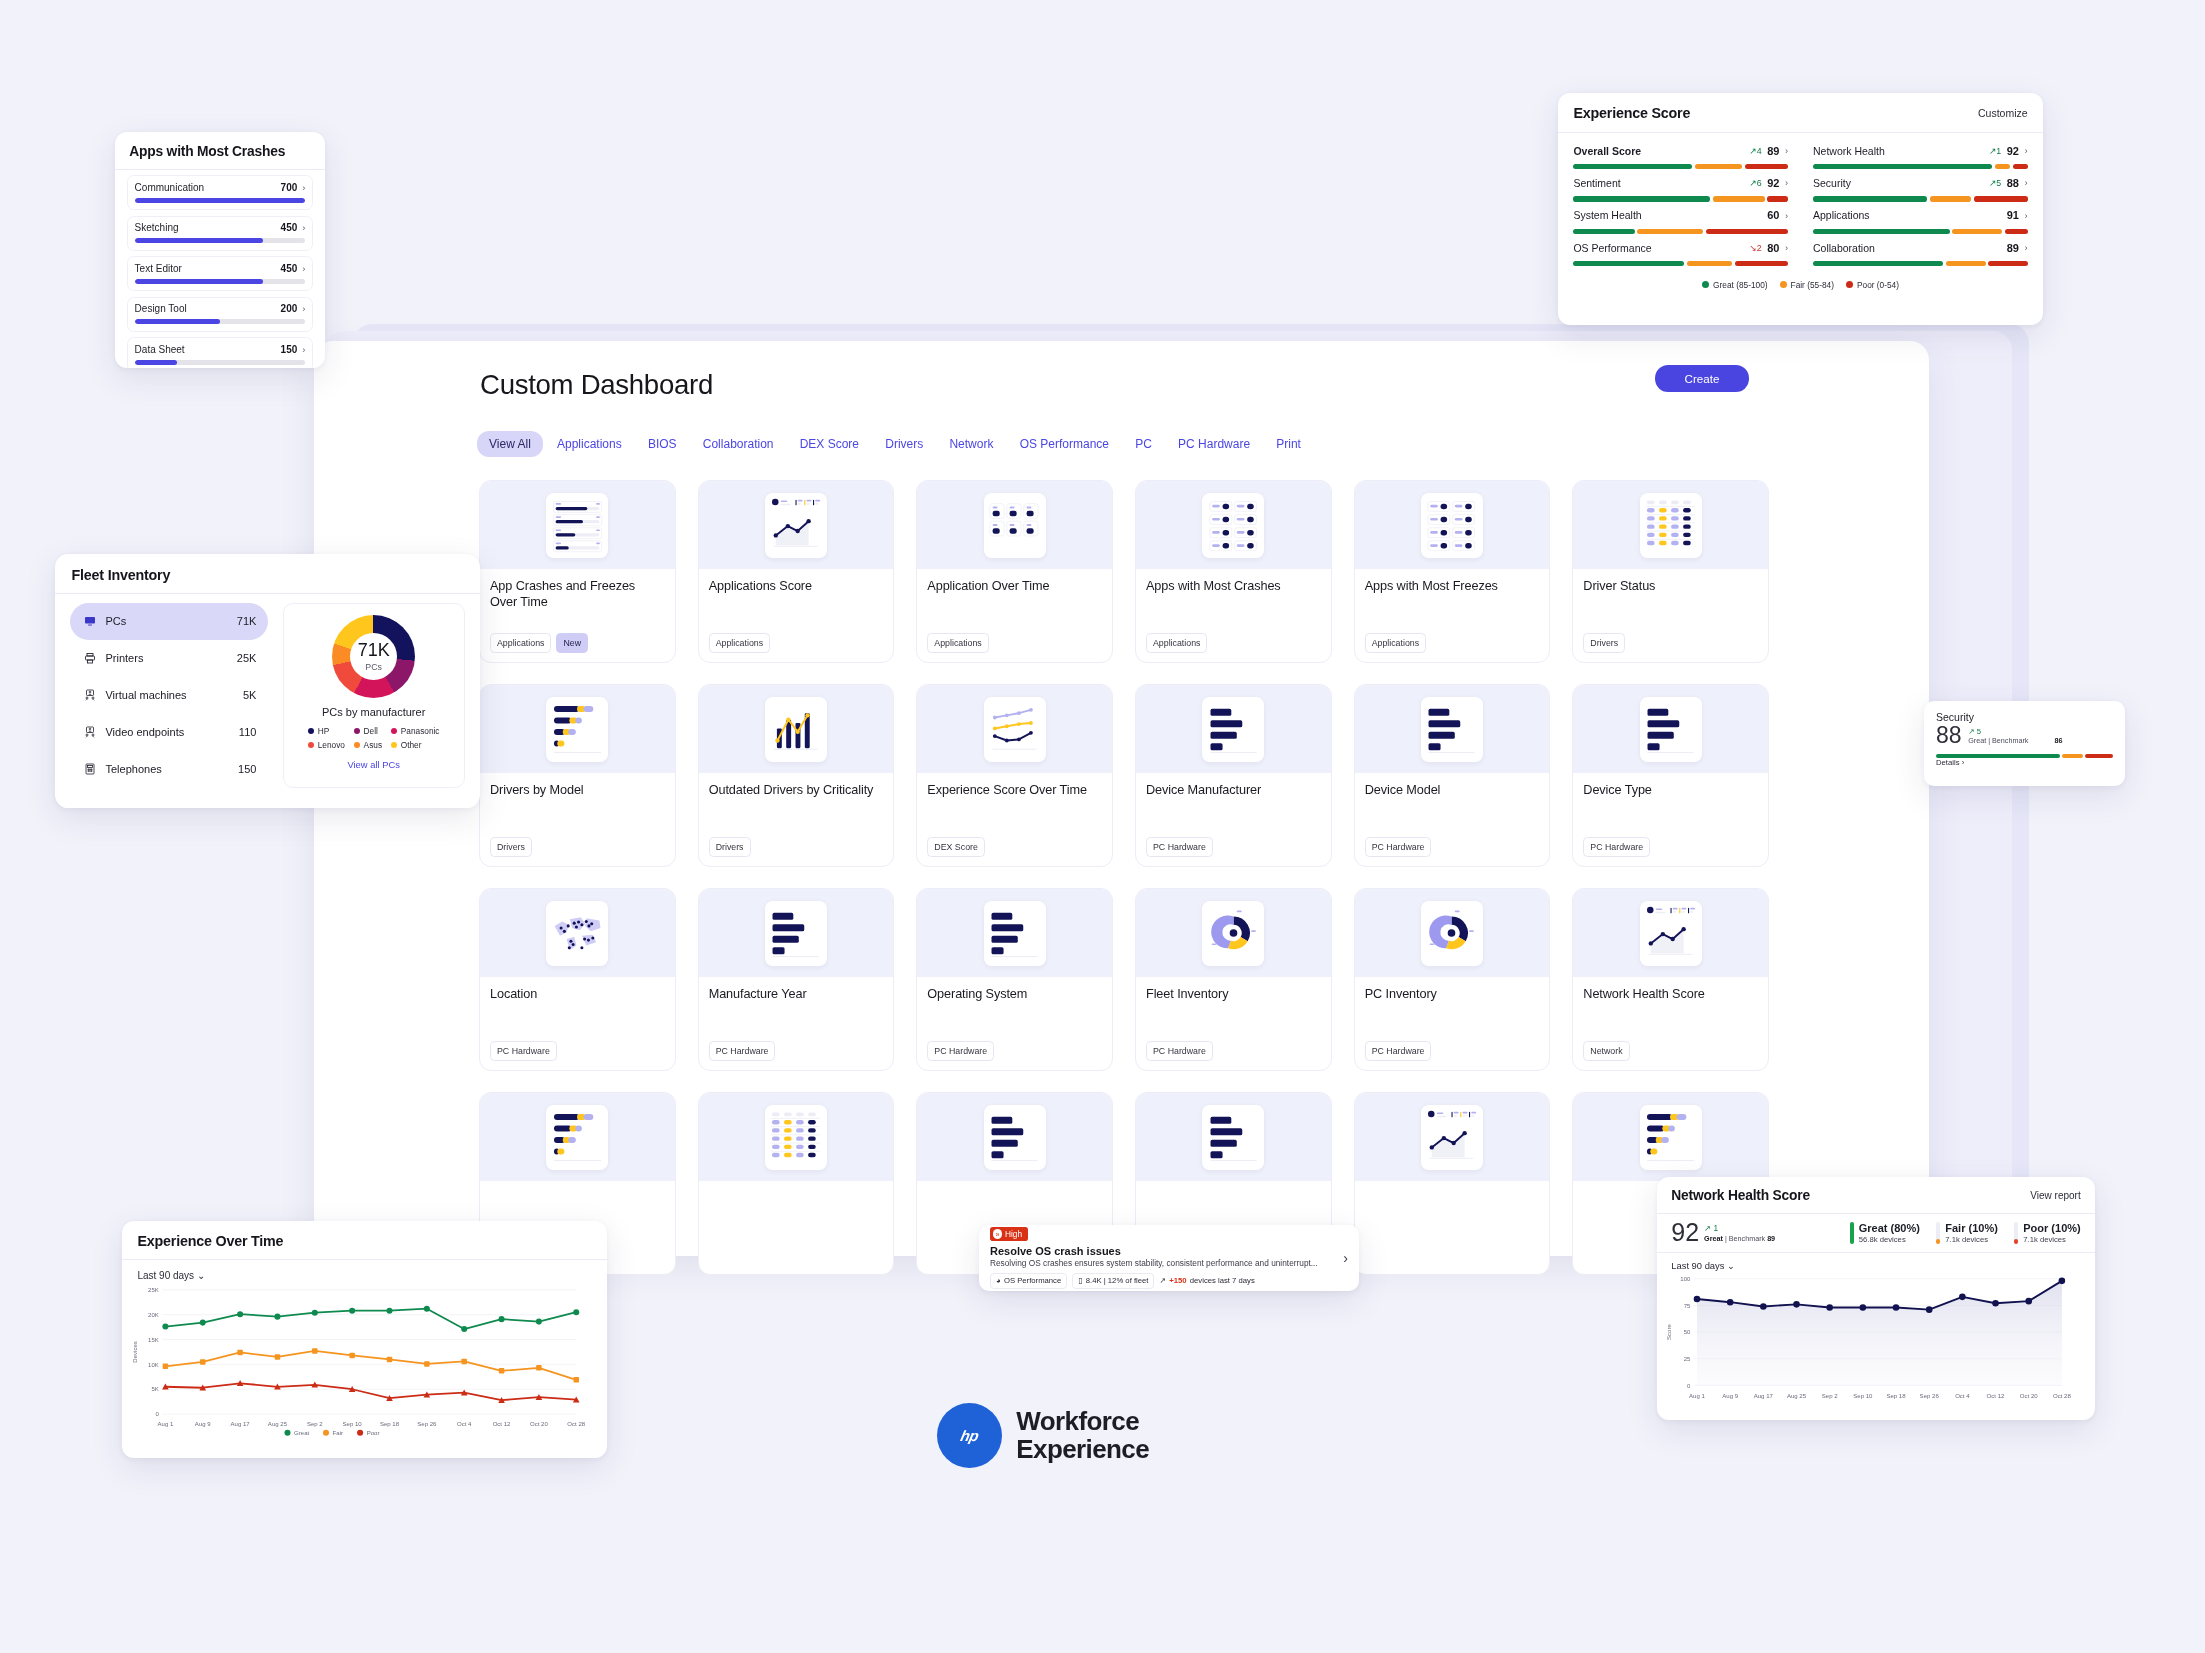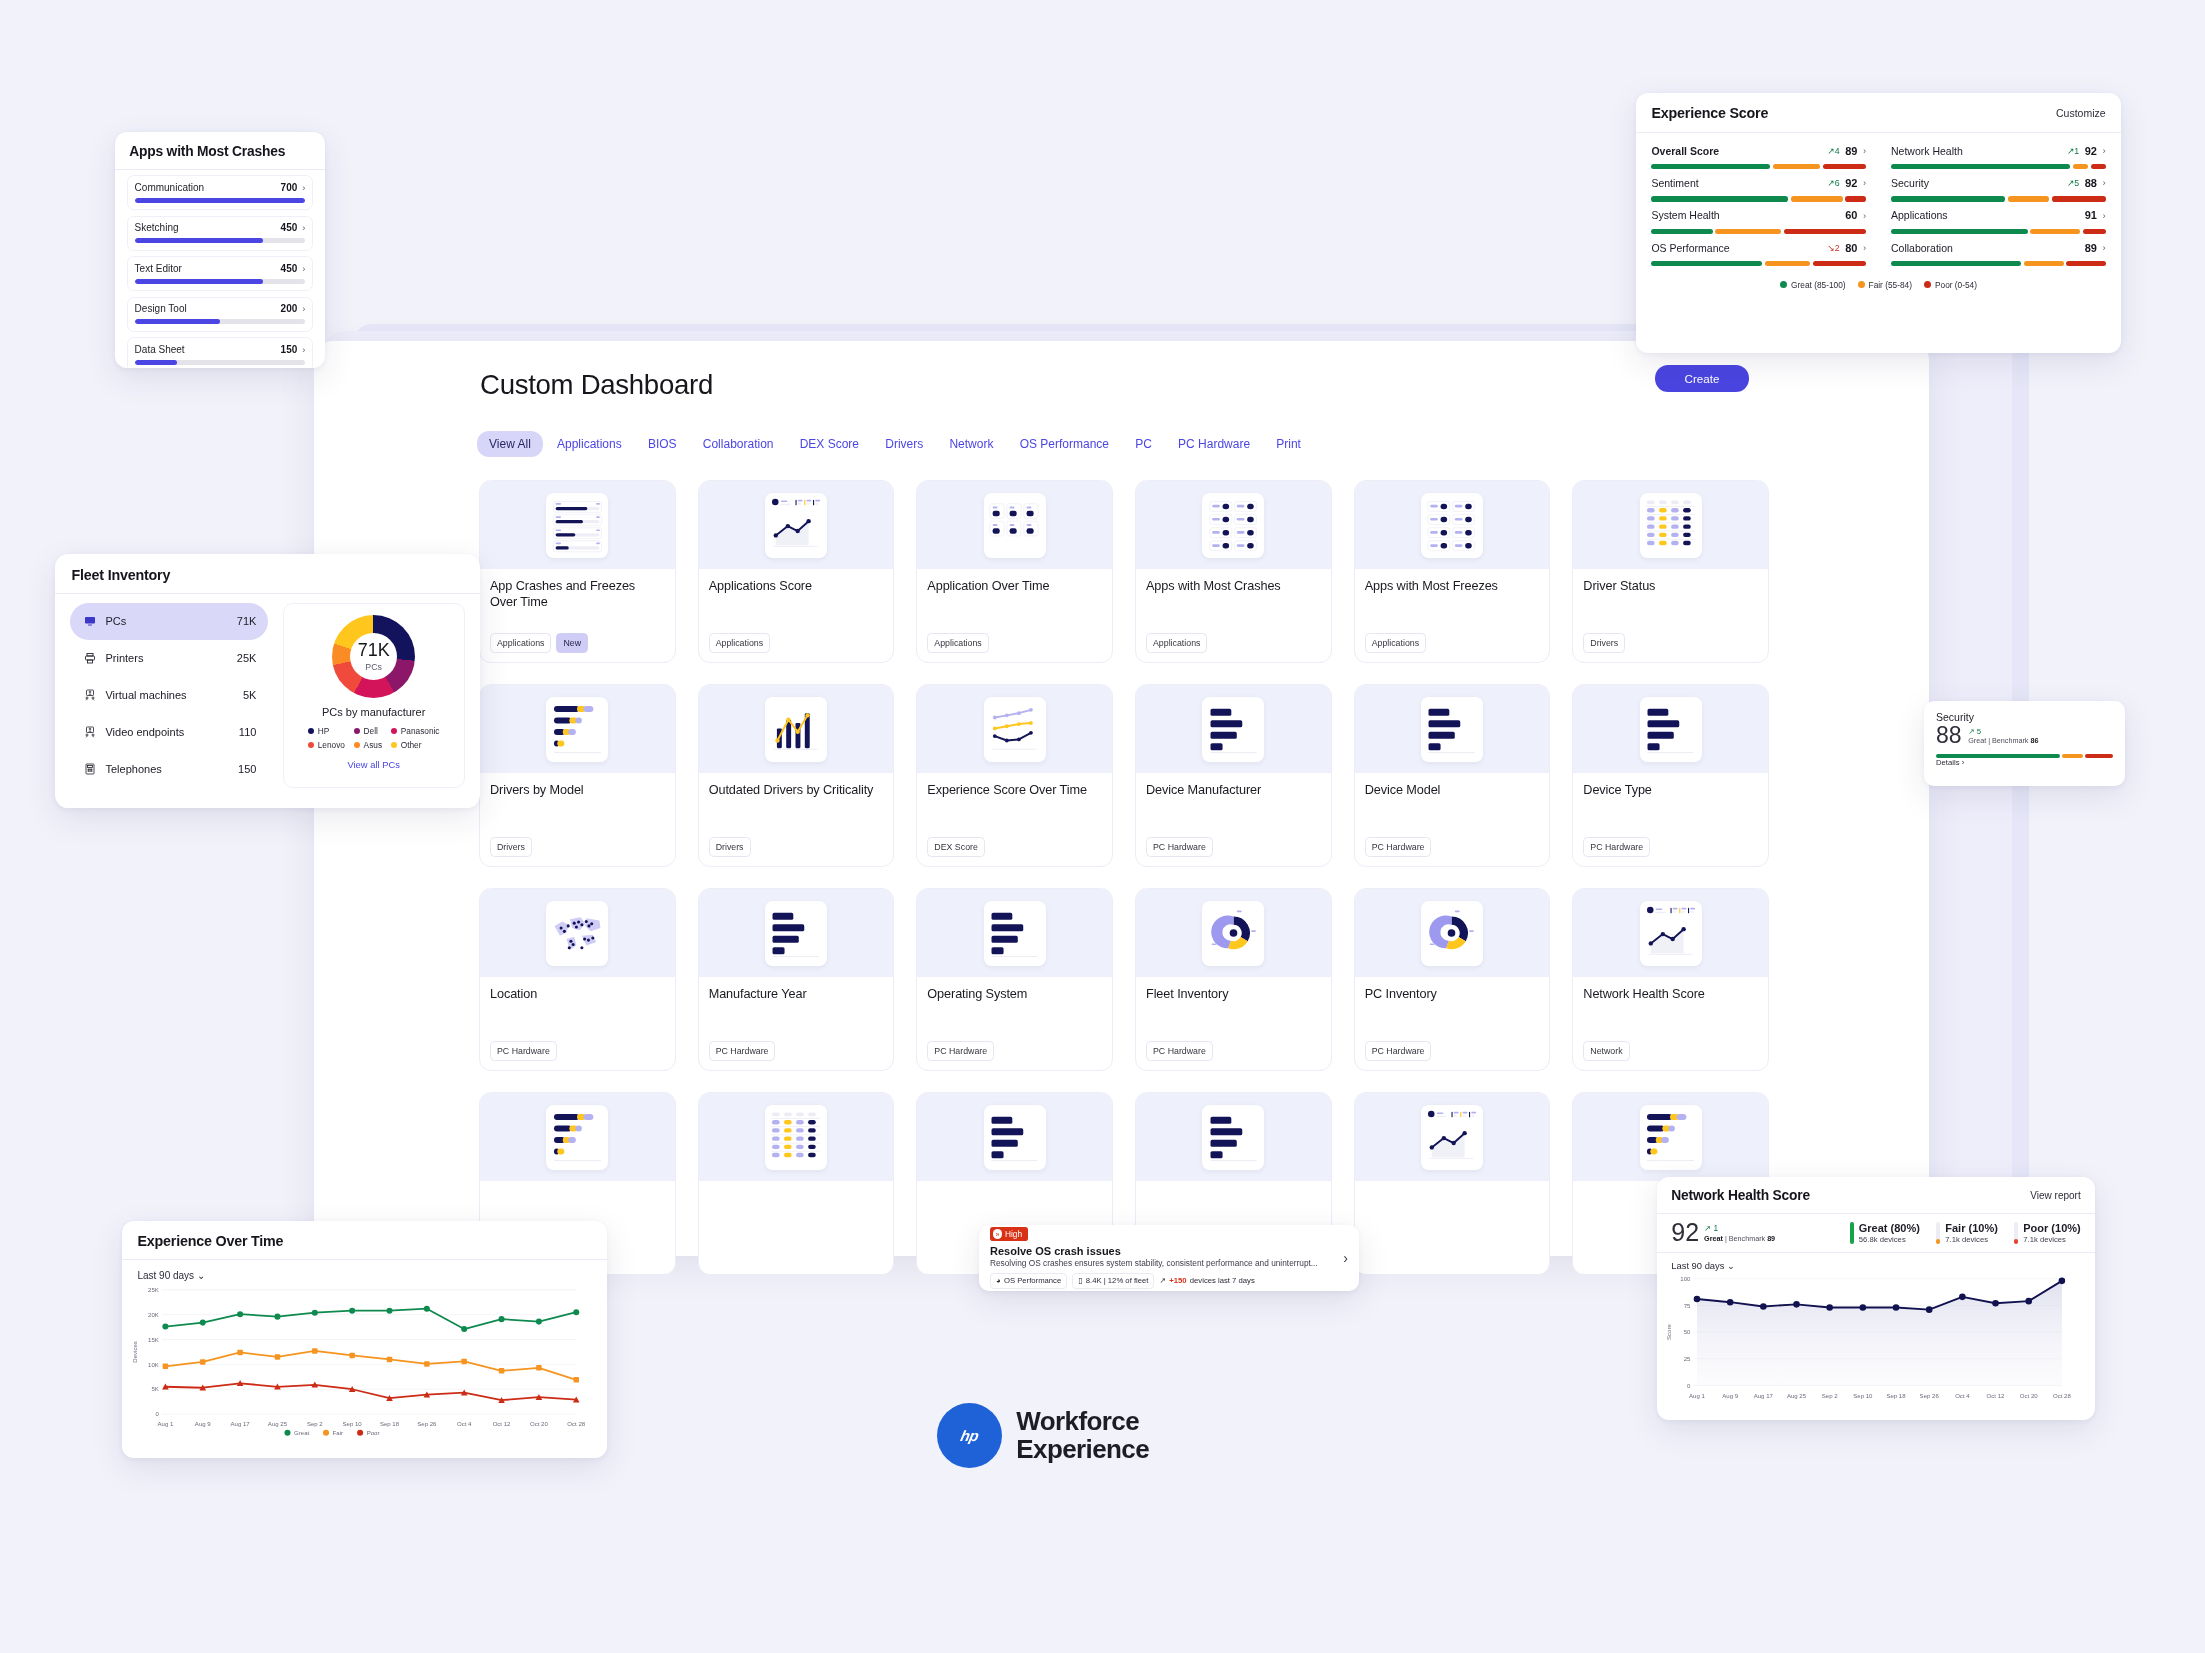--- a/index.html
+++ b/index.html
@@ -88,21 +88,21 @@
                align-items:center; justify-content:center; z-index:2; }
   .donut-num { font-size:18px; font-weight:400; color:#16161d; }
   .donut-sub { font-size:8.8px; color:#5a5a6b; margin-top:1.1px; }
   .donut-title { font-size:11px; color:#20202a; margin-top:8.8px; }
   .legend-grid { display:grid; grid-template-columns:repeat(3,auto); gap:4.4px 8.8px; margin-top:7.7px; }
   .lg { display:flex; align-items:center; gap:3.9px; font-size:8.3px; color:#2a2a36; }
   .dot { width:6px; height:6px; border-radius:50%; }
   .viewall { margin-top:8.8px; font-size:9.4px; color:#4b46e3; cursor:pointer; }
 
   
-  #expscore { left:1636px; top:93px; width:485px; height:260px; border-radius:12px; overflow:hidden; }
+  #expscore { left:1558px; top:93px; width:485px; height:232px; border-radius:12px; overflow:hidden; }
   .es-hd { display:flex; justify-content:space-between; align-items:center; padding:12px 15.4px 11px; }
   .es-hd .card-hd { font-size:14.3px; }
   .es-custom { font-size:10.5px; color:#2c2c38; cursor:pointer; }
   .es-grid { display:grid; grid-template-columns:1fr 1fr; gap:7.7px 25px; padding:12px 15.4px 3.3px; }
   .es-item .es-row { display:flex; align-items:center; justify-content:space-between; }
   .es-name { font-size:10.5px; color:#1c1c26; }
   .es-name.bold { font-weight:700; }
   .es-right { display:flex; align-items:center; gap:5.5px; }
   .es-delta { font-size:8.8px; }
   .es-delta.up { color:#0f7a49; }
@@ -115,21 +115,21 @@
 
   
   #security { left:1924px; top:701px; width:201px; height:85px; border-radius:10px; }
   #security .inner { padding:10px 12px; }
   .sec-title { font-size:10.5px; color:#1c1c26; }
   .sec-scorerow { display:flex; align-items:flex-end; gap:6.6px; margin-top:1.1px; }
   .sec-num { font-size:23px; color:#2e2e38; line-height:1; font-weight:400; }
   .sec-meta { padding-bottom:1.7px; }
   .sec-delta { font-size:7.7px; color:#0f7a49; }
   .sec-bench { font-size:7.2px; color:#4c4c5a; }
-  .sec-bench b { color:#16161d; }
+  .sec-bench b { color:#16161d;margin-left:24px; }
   .sec-bar { display:flex; gap:2.2px; height:4.4px; margin-top:6.6px; }
   .sec-details { font-size:7.7px; color:#2c2c38; margin-top:0; cursor:pointer; }
 
   
   #eot { left:122px; top:1221px; width:485px; height:237px; border-radius:12px; overflow:hidden; }
   #eot .hd { padding:12px 15.4px 10px; }
   #eot .hd .card-hd { font-size:14.3px; }
   .range-sel { font-size:10px; color:#2c2c38; margin:10px 0 0 15.4px; cursor:pointer; }
 
   

